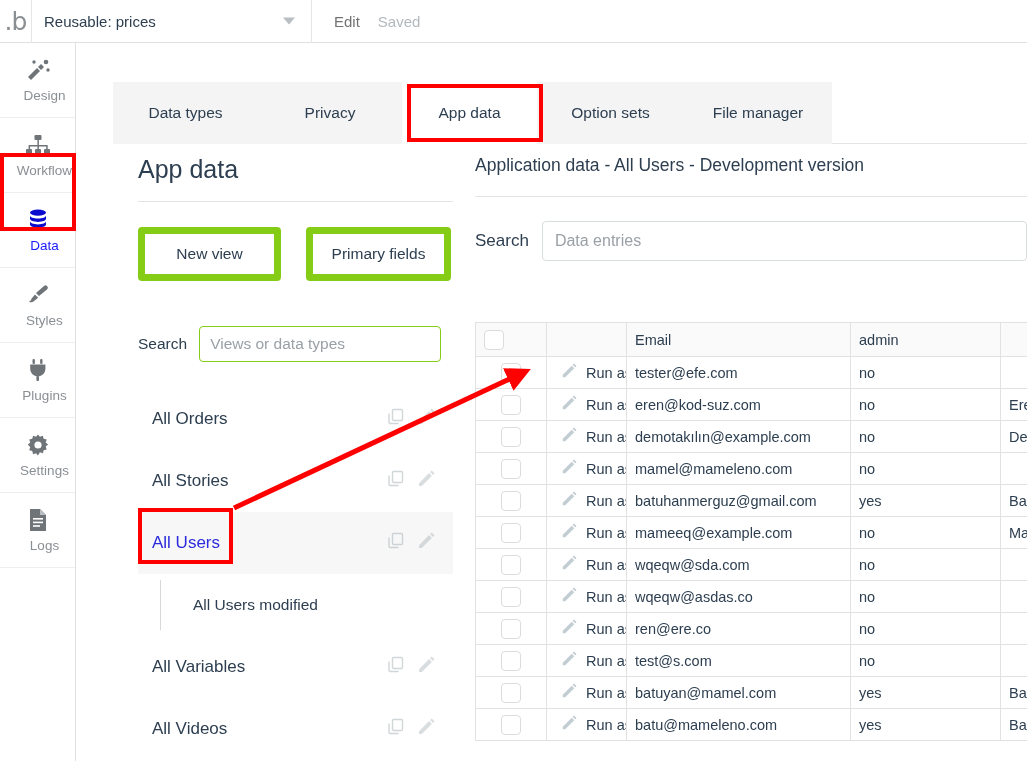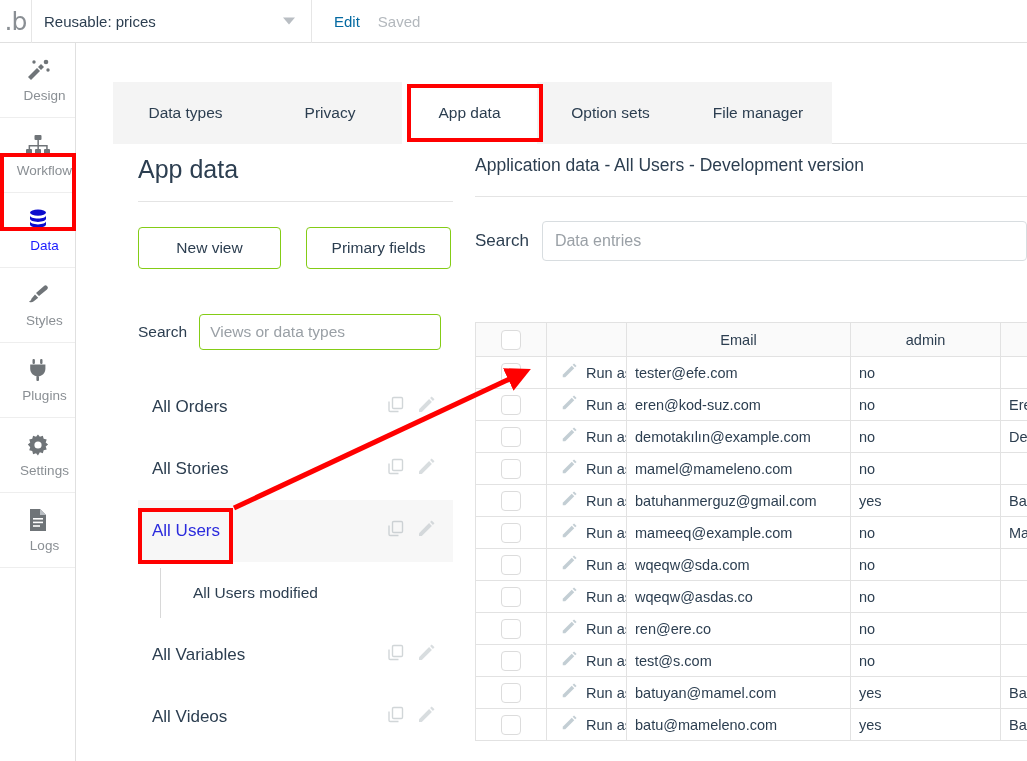--- a/index.html
+++ b/index.html
@@ -33,21 +33,21 @@
     display: flex; align-items: center; padding-left: 12px;
   }
   .app-select-label { font-size: 15px; color: #2c3e50; }
   .caret-down {
     position: absolute; right: 16px; top: 50%; transform: translateY(-50%);
     width: 0; height: 0;
     border-left: 6px solid transparent; border-right: 6px solid transparent;
     border-top: 7px solid #b9bec3;
   }
   .topbar-actions { display: flex; align-items: center; gap: 18px; padding-left: 22px; }
-  .top-edit { font-size: 15px; color: #0369a1; }
+  .top-edit { font-size: 15px; color: #737373; }
   .top-saved { font-size: 15px; color: #b3b8bd; }
 
   
   .rail {
     position: absolute; left: 0; top: 43px; width: 76px; height: 718px;
     background: #ffffff; border-right: 1px solid #e0e0e0;
   }
   .rail-item {
     position: relative; height: 75px; border-bottom: 1px solid #eeeeee;
     display: flex; flex-direction: column; align-items: center;
@@ -85,21 +85,21 @@
     position: absolute; left: 832px; top: 143px; width: 195px; height: 1px;
     background: #e4e4e4;
   }
 
   
   .left-panel { position: absolute; left: 138px; top: 155px; width: 315px; }
   .panel-title { font-size: 25px; color: #2c3e50; font-weight: 400; }
   .panel-rule { margin-top: 17px; height: 1px; background: #e4e4e4; width: 315px; }
   .btn-row { display: flex; gap: 25px; margin-top: 25px; }
   .btn {
-    border: 1px solid #84cc16; background: #ffffff; border-radius: 4px;
+    border: 7px solid #84cc16; background: #ffffff; border-radius: 4px;
     font-size: 15.5px; color: #2c3e50; padding: 11px 0; text-align: center;
     cursor: pointer; font-family: "Liberation Sans", sans-serif;
   }
   .btn-newview { width: 143px; }
   .btn-primary-fields { width: 145px; }
   .search-row { display: flex; align-items: center; gap: 12px; margin-top: 45px; }
   .search-label { font-size: 15.5px; color: #2c3e50; }
   .search-input {
     width: 242px; height: 36px; border: 1px solid #84cc16; border-radius: 4px;
     background: #fff; padding: 0 10px; font-size: 15.5px;
@@ -148,21 +148,21 @@
   .right-search-input::placeholder { color: #9aa0a6; }
 
   
   .table-wrap { position: absolute; left: 475px; top: 322px; width: 552px; overflow: hidden; }
   table.datatable { border-collapse: collapse; table-layout: fixed; width: 700px; }
   table.datatable th, table.datatable td {
     border: 1px solid #e2e2e2; font-size: 14.5px; color: #2c3e50;
     font-weight: 400; height: 32px; padding: 0 8px; vertical-align: middle;
     white-space: nowrap; overflow: hidden;
   }
-  table.datatable thead th { background: #fafafa; height: 34px; text-align: center; }
+  table.datatable thead th { background: #fafafa; height: 34px; text-align: left; }
   .col-check { width: 71px; }
   .col-edit  { width: 80px; }
   .col-email { width: 224px; }
   .col-admin { width: 150px; }
   .col-name  { width: 175px; }
   .cell-check { text-align: center; }
   .cell-runas { padding: 0; }
   .runas-inner { display: flex; align-items: center; gap: 9px; padding-left: 6px; }
   .tbl-checkbox {
     display: inline-block; width: 20px; height: 20px; border: 1px solid #dcdcdc;

